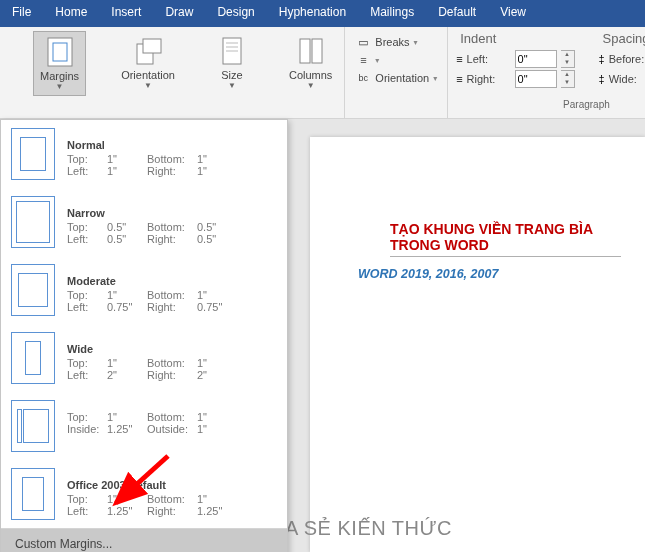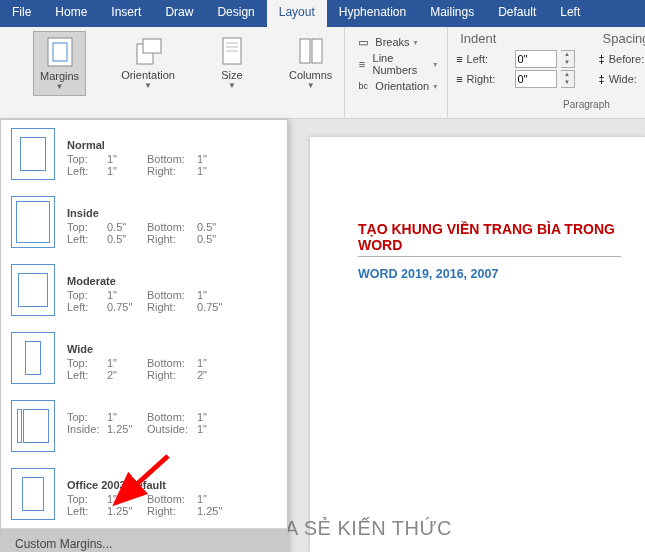--- a/index.html
+++ b/index.html
@@ -41,46 +41,45 @@
 .preset-info .pname { font-weight: bold; color: #444; margin-bottom: 2px; }
 .preset-info .prow { display: flex; }
 .preset-info .prow span:nth-child(1) { width: 40px; }
 .preset-info .prow span:nth-child(2) { width: 40px; }
 .preset-info .prow span:nth-child(3) { width: 50px; }
 .preset-info .prow span:nth-child(4) { width: 40px; }
 .custom-item { padding: 8px 14px; font-size: 12px; color: #444; background: #c9c9c9; border-top: 1px solid #d4d4d4; cursor: pointer; }
 
 .page-area { position: absolute; top: 119px; left: 288px; right: 0; bottom: 0; background: #e6e6e6; padding: 18px 0 0 22px; }
 .page { background: #fff; width: 335px; height: 415px; box-shadow: 0 0 4px rgba(0,0,0,0.2); padding: 84px 24px 0 48px; position: relative; }
-.page h1 { color: #c00000; font-size: 14px; font-weight: bold; border-bottom: 1.5px solid #b0b0b0; padding-bottom: 3px; margin-bottom: 10px; }
-.page p { color: #2e74b5; font-size: 12.5px; font-weight: 600; }
+.page h1 { color: #c00000; font-size: 14px; font-weight: bold; border-bottom: 1.5px solid #b0b0b0; padding-bottom: 3px; margin-bottom: 10px; margin-left: 32px; }
+.page p { color: #2e74b5; font-size: 12.5px; font-weight: 600; font-style: italic; }
 
 .arrow { position: absolute; top: 448px; left: 108px; z-index: 20; pointer-events: none; }
 .watermark { position: absolute; bottom: 2px; left: 205px; z-index: 5; display: flex; align-items: center; }
 .watermark .wlogo { width: 44px; height: 44px; }
 .watermark .wtext { font-size: 20px; font-weight: 500; letter-spacing: 0.5px; }
 .watermark .wtext .c { color: #1aa0d8; }
 .watermark .wtext .rest { color: #888; }
 
 .grp-hdr { font-size: 13px; color: #666; padding: 0 0 3px 4px; }
 </style>
 </head>
 <body>
 
 <div class="tabs" id="tabs">
     <div class="tab">File</div>
     <div class="tab">Home</div>
     <div class="tab">Insert</div>
     <div class="tab">Draw</div>
     <div class="tab">Design</div>
-    <div class="tab active">Layout</div>
     <div class="tab">Hyphenation</div>
     <div class="tab">Mailings</div>
     <div class="tab">Default</div>
-    <div class="tab">Left</div>
+    <div class="tab">View</div>
   </div>
 
 <div class="ribbon">
   <div class="group" style="padding-bottom:14px">
     <div class="hstack" style="gap:2px">
       <div class="big-btn active">
         <div class="ico">
             <svg width="30" height="30">
               <rect x="3" y="1" width="24" height="28" fill="#fff" stroke="#888"></rect>
               <rect x="8" y="6" width="14" height="18" fill="none" stroke="#4a8ad0"></rect>
@@ -124,21 +123,20 @@
     </div>
   </div>
   <div class="group" style="padding:6px 6px 14px">
     <div class="small-row">
         <span class="ico">▭</span>
         <span>Breaks</span>
         <span style="font-size:8px;color:#888">▾</span>
       </div>
     <div class="small-row">
         <span class="ico">≡</span>
-        <span>Line Numbers</span>
         <span style="font-size:8px;color:#888">▾</span>
       </div>
     <div class="small-row">
         <span class="ico" style="font-size:9px">bc</span>
         <span>Orientation</span>
         <span style="font-size:8px;color:#888">▾</span>
       </div>
   </div>
   <div class="group" style="padding:4px 8px 18px">
     <div class="hstack" style="gap:24px">
@@ -207,21 +205,21 @@
           <span>Left:</span>
           <span>1"</span>
           <span>Right:</span>
           <span>1"</span>
         </div>
       </div>
     </div>
     <div class="preset">
       <div class="thumb narrow"></div>
       <div class="preset-info">
-        <div class="pname">Inside</div>
+        <div class="pname">Narrow</div>
         <div class="prow">
           <span>Top:</span>
           <span>0.5"</span>
           <span>Bottom:</span>
           <span>0.5"</span>
         </div>
         <div class="prow">
           <span>Left:</span>
           <span>0.5"</span>
           <span>Right:</span>

